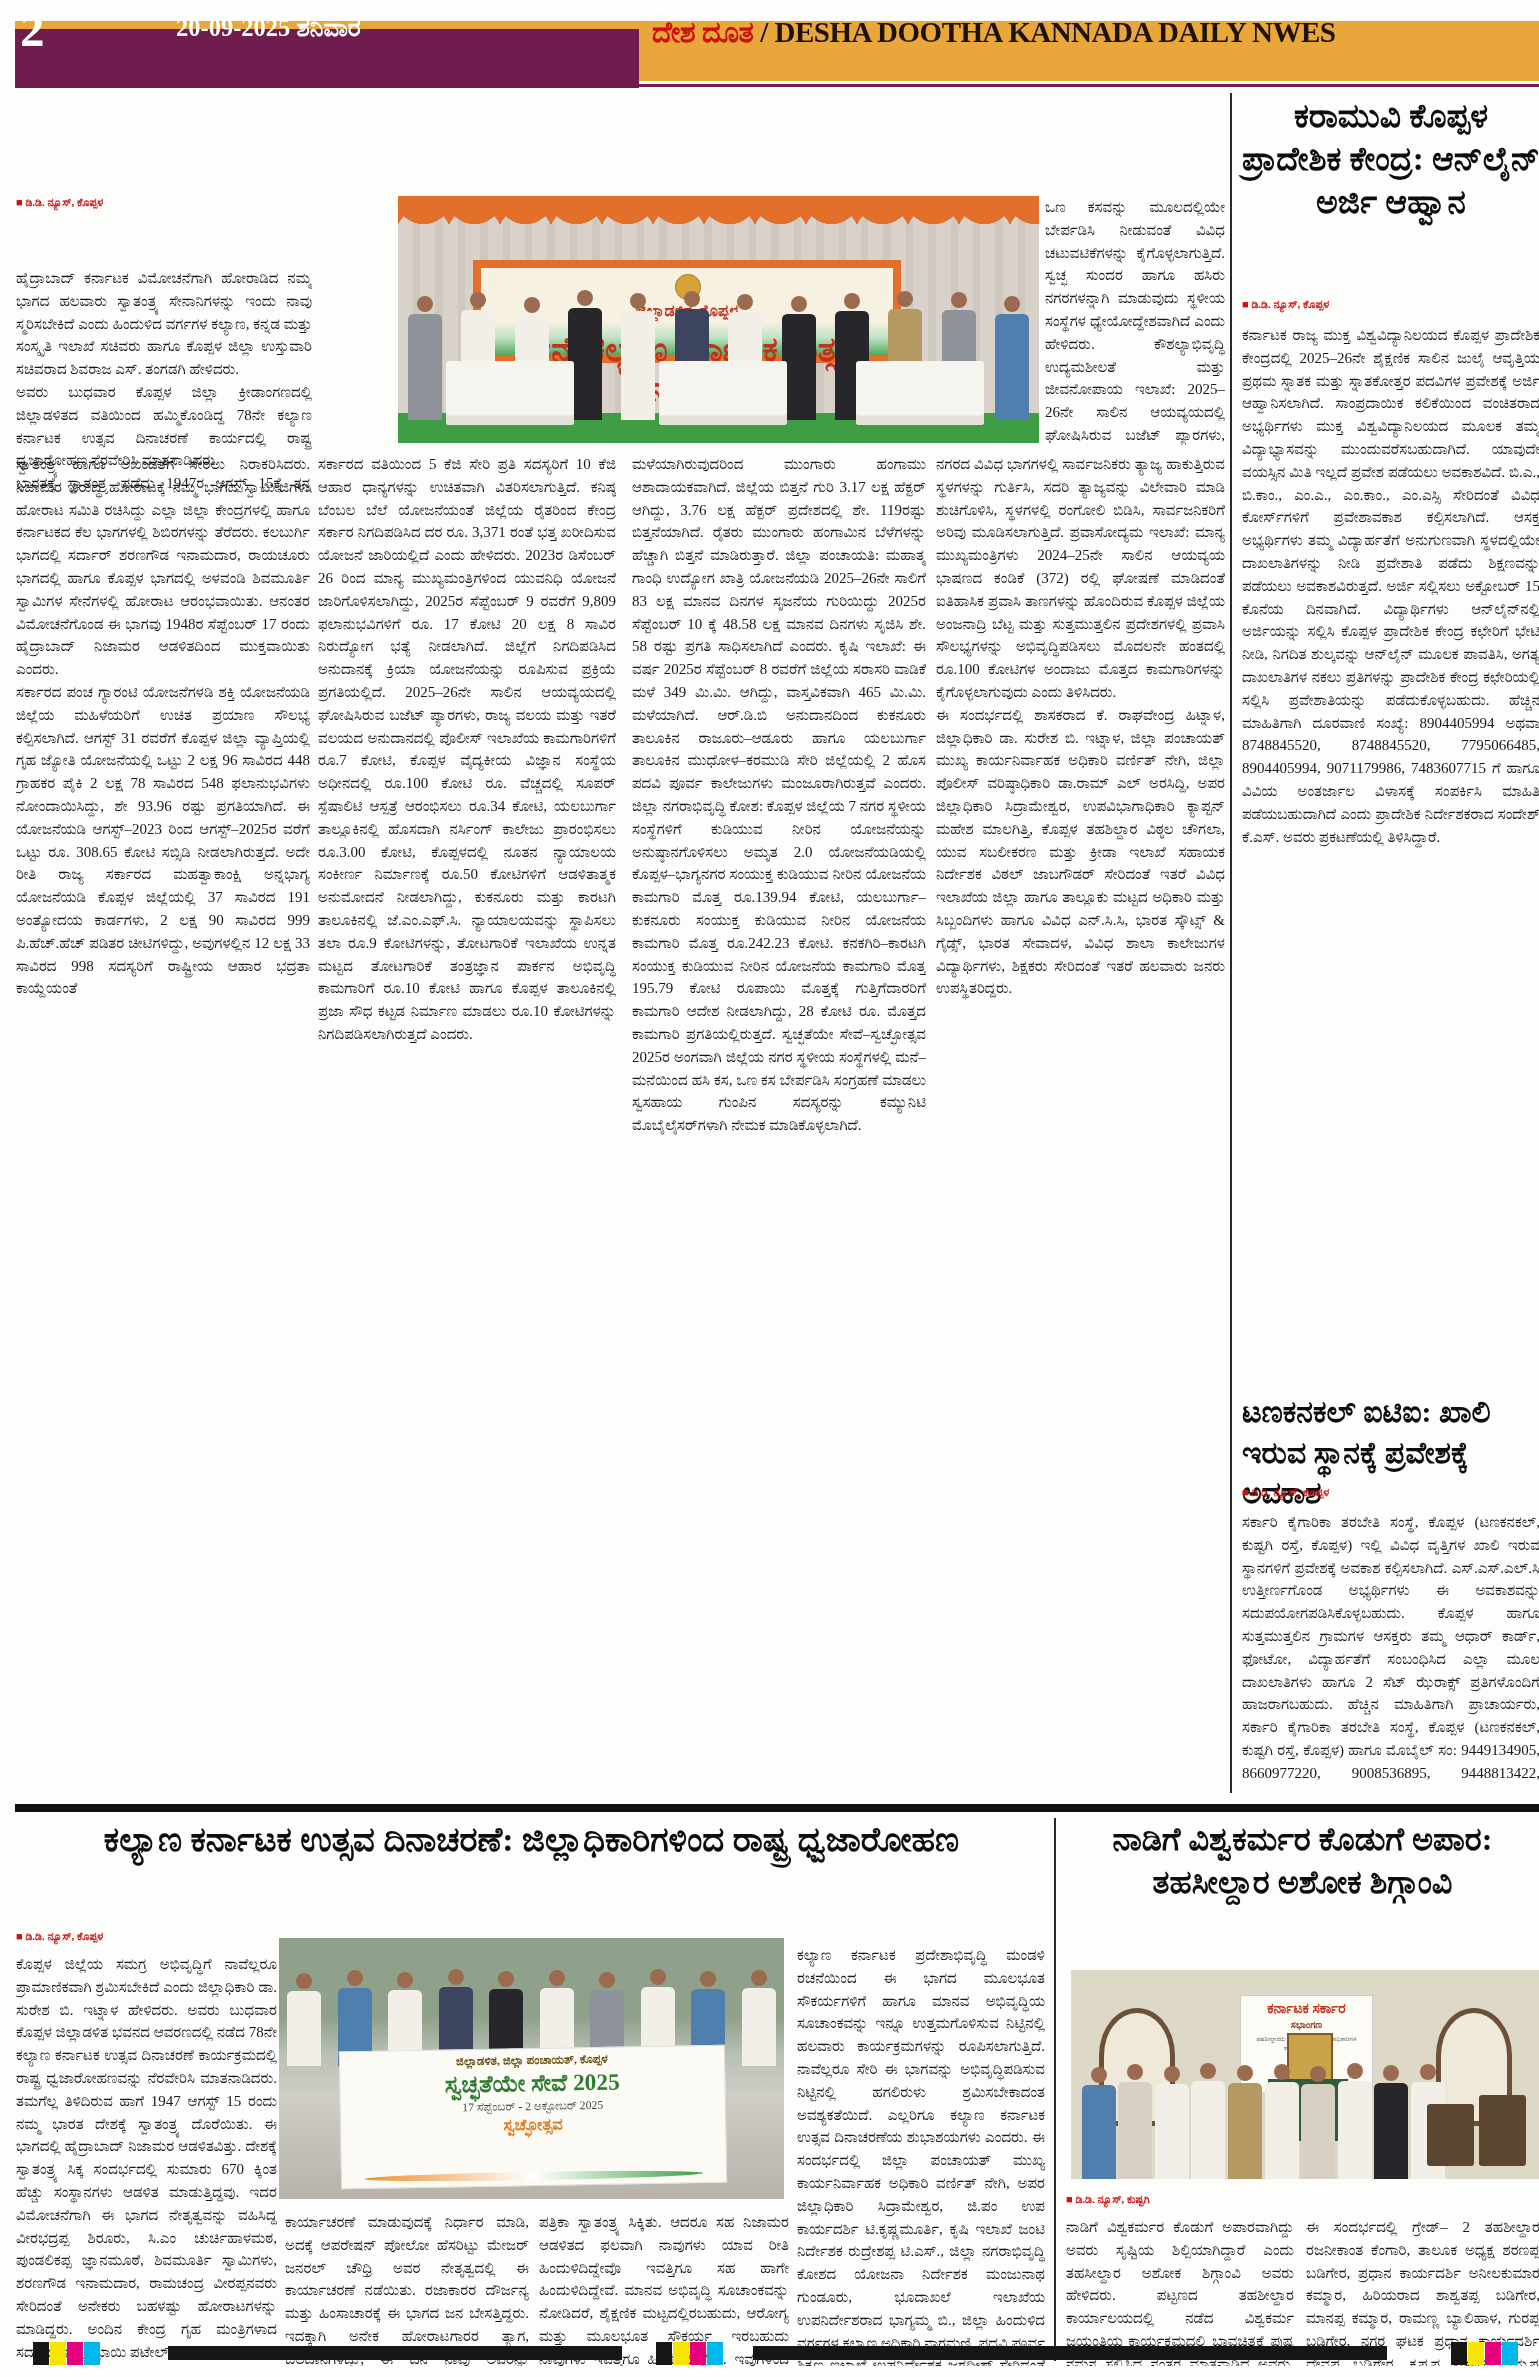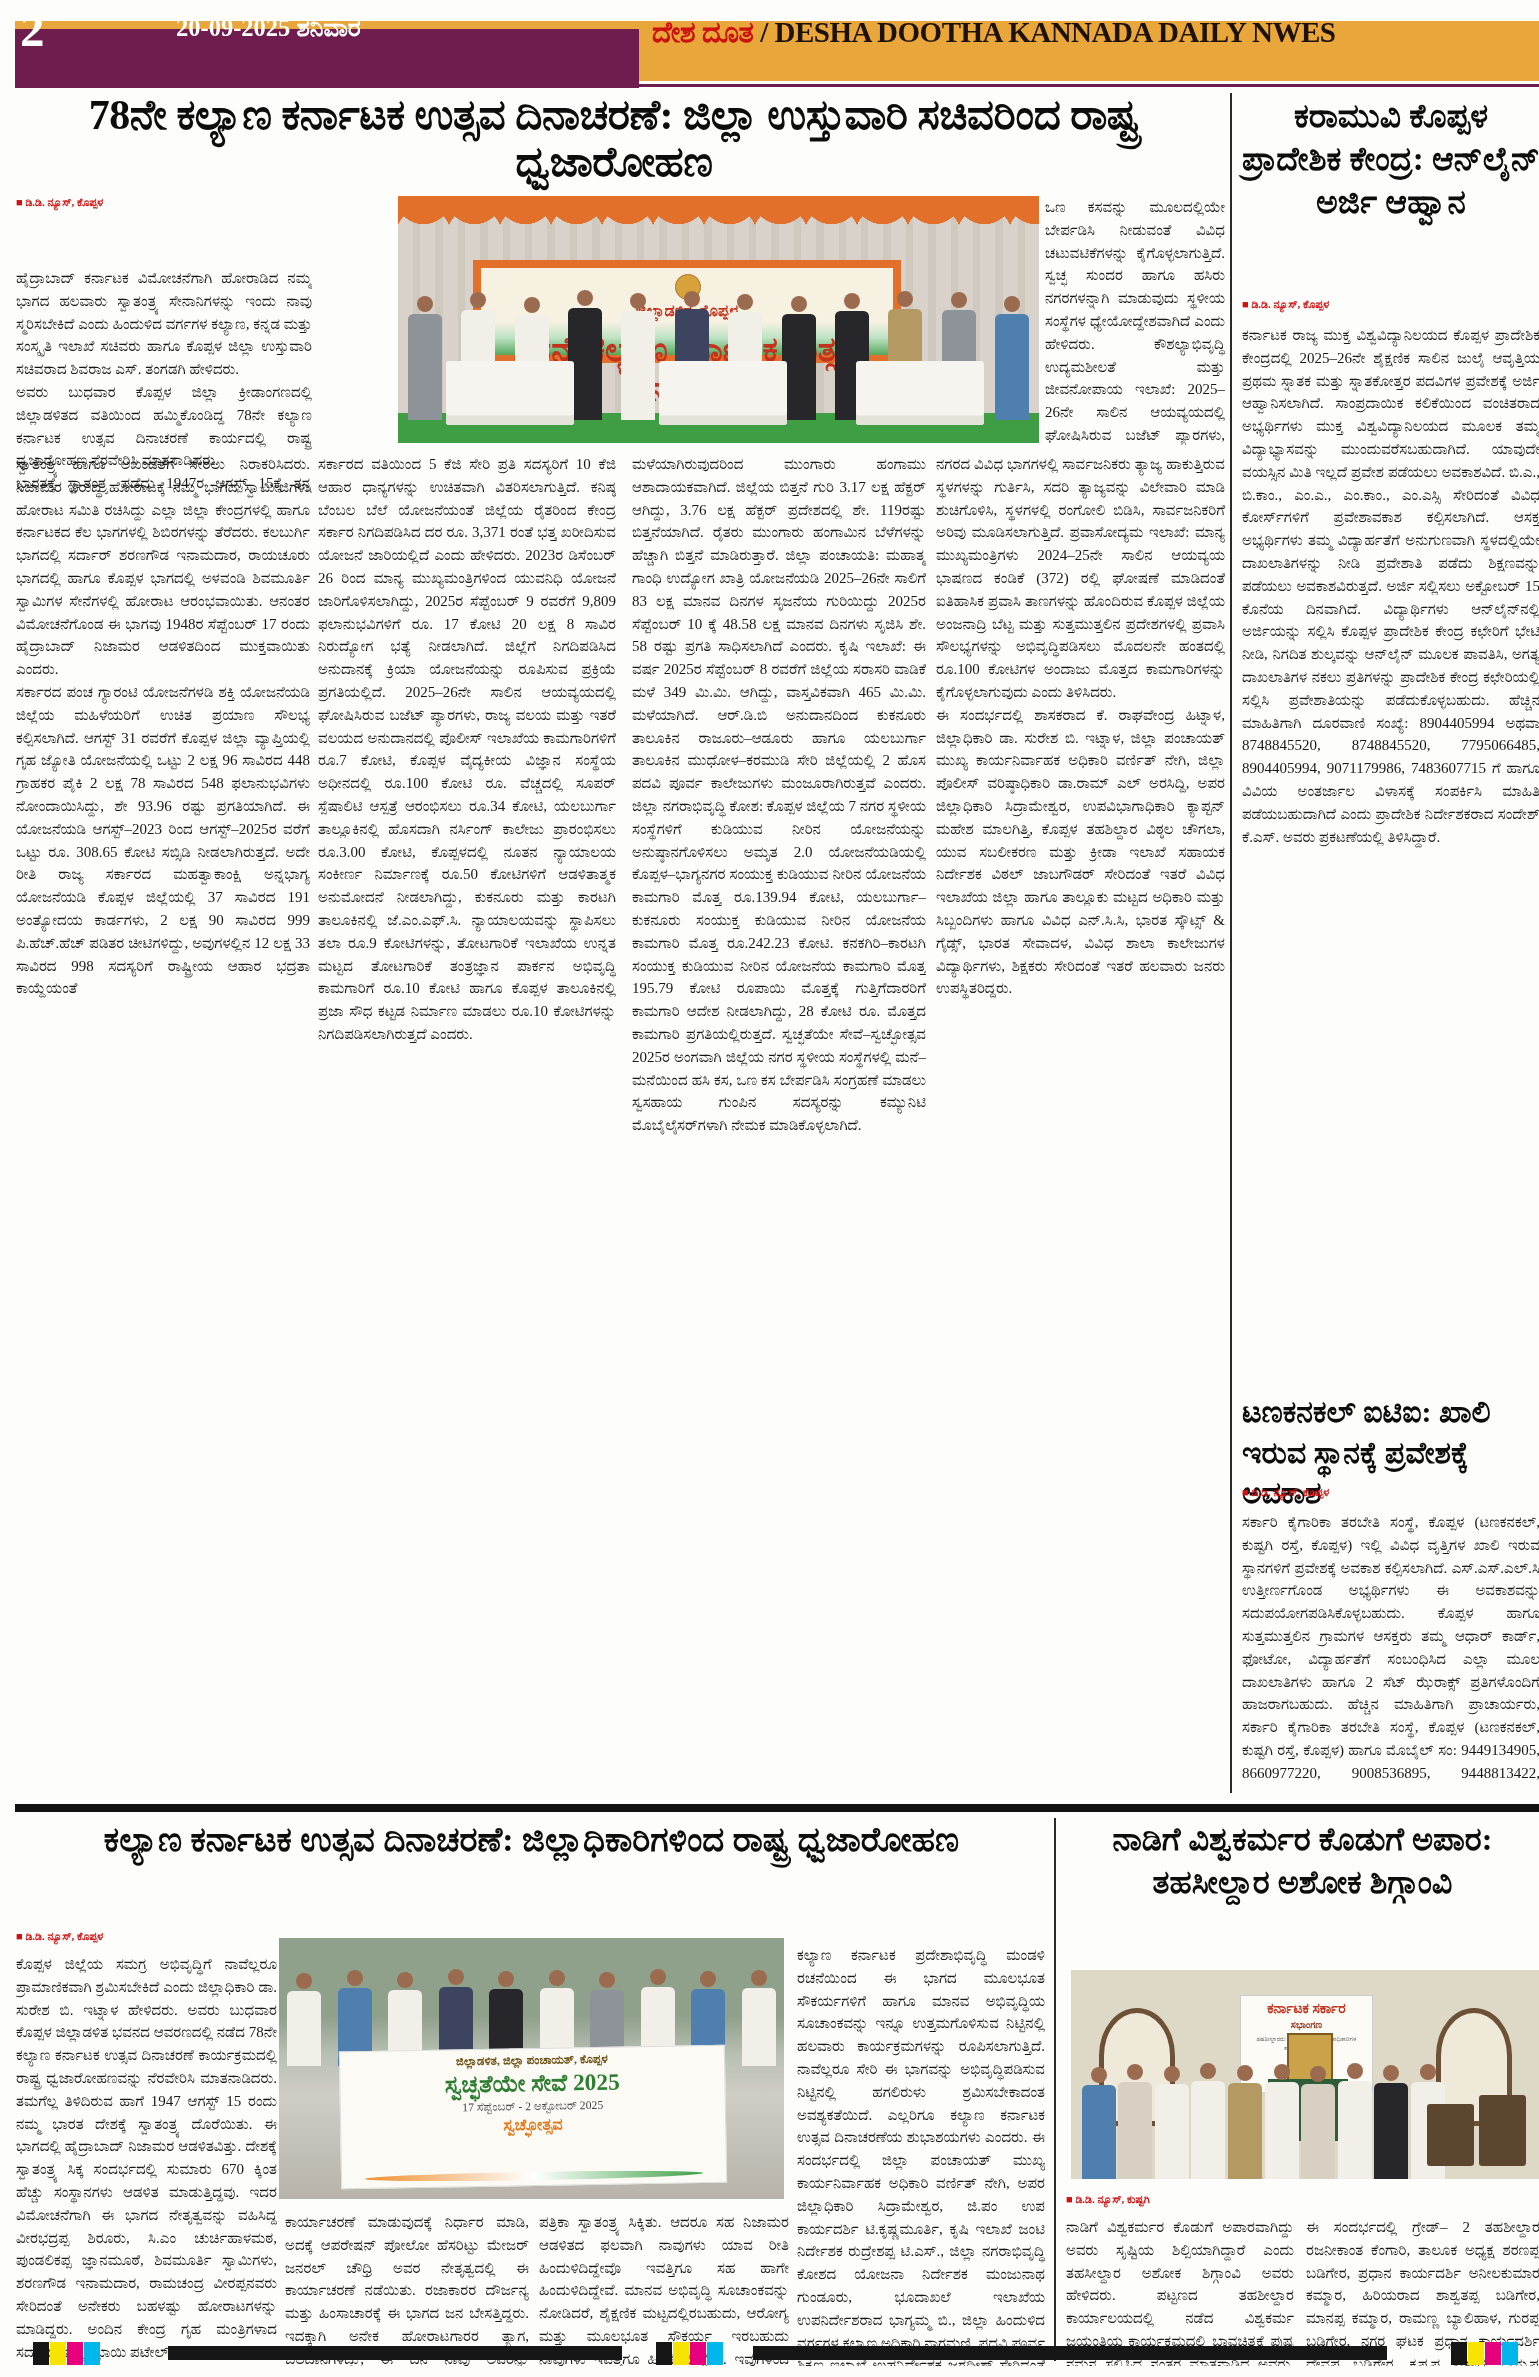--- a/index.html
+++ b/index.html
@@ -84,21 +84,20 @@
 <div class="page">
 
   <div class="mast">
     <div class="mast-left"></div>
   </div>
   <div class="pagenum">2</div>
   <div class="dateline">20-09-2025 ಶನಿವಾರ</div>
   <div class="masthead"><span class="kn">ದೇಶ ದೂತ</span><span> / DESHA DOOTHA KANNADA DAILY NWES</span></div>
   <div class="mast-rule"></div>
 
-  <div class="h-main">78ನೇ ಕಲ್ಯಾಣ ಕರ್ನಾಟಕ ಉತ್ಸವ ದಿನಾಚರಣೆ: ಜಿಲ್ಲಾ ಉಸ್ತುವಾರಿ ಸಚಿವರಿಂದ ರಾಷ್ಟ್ರ ಧ್ವಜಾರೋಹಣ</div>
 
   <div class="byline" style="position:absolute;left:16px;top:196px;">■ ಡಿ.ಡಿ. ನ್ಯೂಸ್, ಕೊಪ್ಪಳ</div>
   <div class="col" style="left:16px;top:219px;width:296px;height:227px;margin-top:48px;">ಹೈದ್ರಾಬಾದ್ ಕರ್ನಾಟಕ ವಿಮೋಚನೆಗಾಗಿ ಹೋರಾಡಿದ ನಮ್ಮ ಭಾಗದ ಹಲವಾರು ಸ್ವಾತಂತ್ರ್ಯ ಸೇನಾನಿಗಳನ್ನು ಇಂದು ನಾವು ಸ್ಮರಿಸಬೇಕಿದೆ ಎಂದು ಹಿಂದುಳಿದ ವರ್ಗಗಳ ಕಲ್ಯಾಣ, ಕನ್ನಡ ಮತ್ತು ಸಂಸ್ಕೃತಿ ಇಲಾಖೆ ಸಚಿವರು ಹಾಗೂ ಕೊಪ್ಪಳ ಜಿಲ್ಲಾ ಉಸ್ತುವಾರಿ ಸಚಿವರಾದ ಶಿವರಾಜ ಎಸ್. ತಂಗಡಗಿ ಹೇಳಿದರು.
 ಅವರು ಬುಧವಾರ ಕೊಪ್ಪಳ ಜಿಲ್ಲಾ ಕ್ರೀಡಾಂಗಣದಲ್ಲಿ ಜಿಲ್ಲಾಡಳಿತದ ವತಿಯಿಂದ ಹಮ್ಮಿಕೊಂಡಿದ್ದ 78ನೇ ಕಲ್ಯಾಣ ಕರ್ನಾಟಕ ಉತ್ಸವ ದಿನಾಚರಣೆ ಕಾರ್ಯದಲ್ಲಿ ರಾಷ್ಟ್ರ ಧ್ವಜಾರೋಹಣ ನೆರವೇರಿಸಿ ಮಾತನಾಡಿದರು.
 ಭಾರತಕ್ಕೆ ಸ್ವಾತಂತ್ರ್ಯ ಪಡೆದು 1947ರ ಆಗಸ್ಟ್ 15ಕ್ಕೆ ತನ್ನ ಸಂಭ್ರಮದ ಹಬ್ಬ ಆಚರಿಸಿದರೆ, ಬ್ರಿಟಿಷರ ಕುಮ್ಮಕ್ಕಿನಿಂದ ಹೈದ್ರಾಬಾದ್ ಪ್ರಾಂತ್ಯವನ್ನು ತನ್ನ ಕಪಿಮುಷ್ಟಿಯಲ್ಲಿ ಇಟ್ಟುಕೊಂಡು ಆಡಳಿತ ನಡೆಸುತ್ತಿದ್ದ ನಿಜಾಮರು ಭಾರತಕ್ಕೆ</div>
 
   <div class="photo" style="left:398px;top:196px;width:641px;height:247px;">
     <div class="curtain"></div>
     <div class="scallop"></div>
     <div class="frame">

